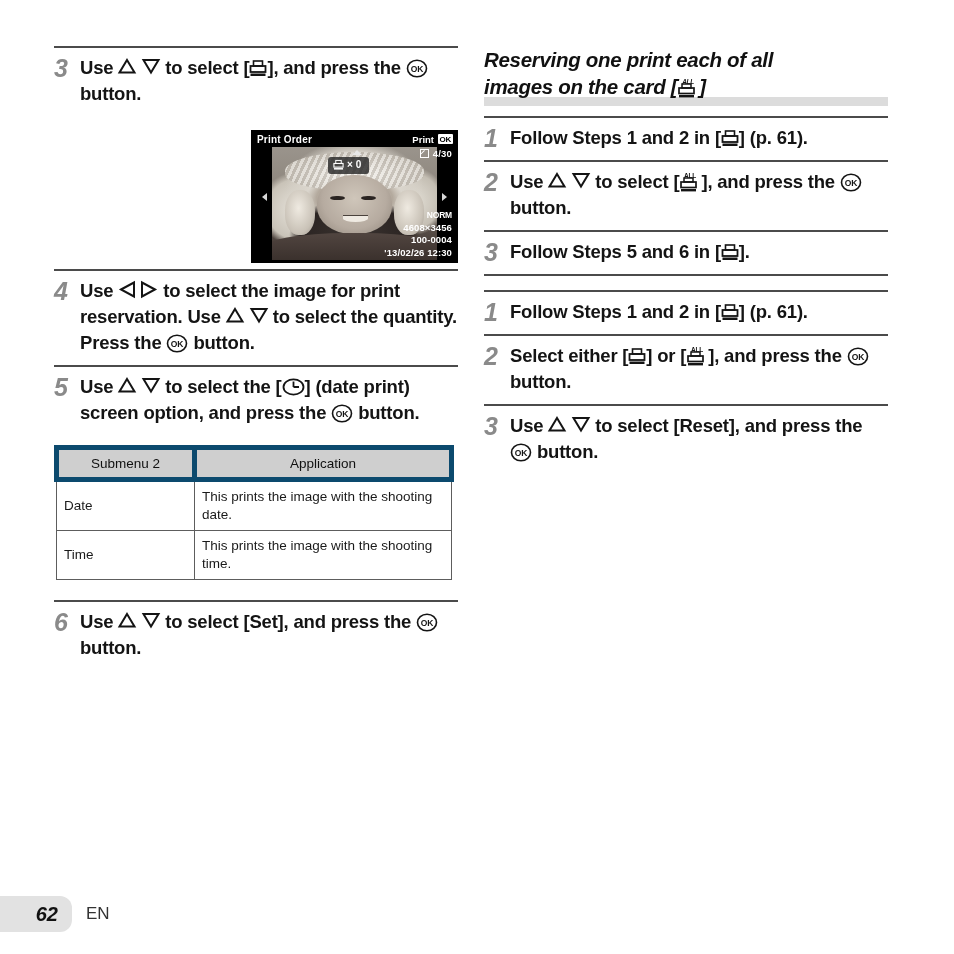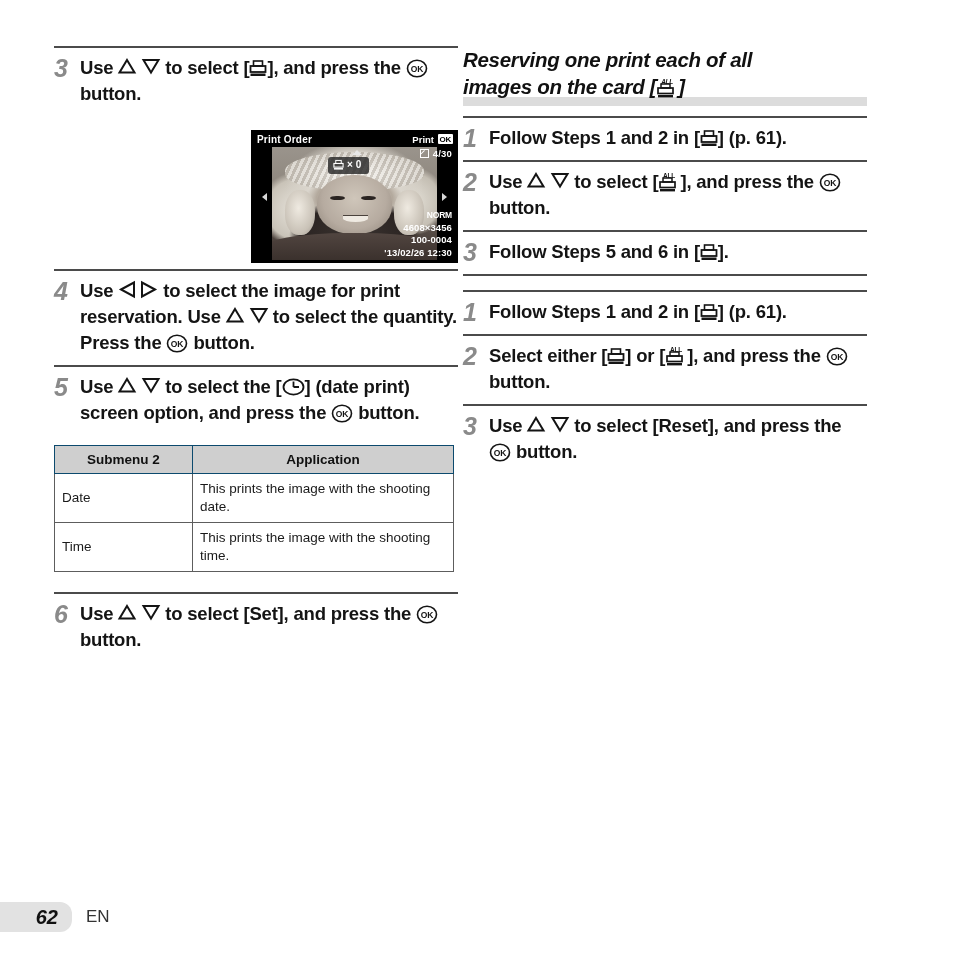--- a/index.html
+++ b/index.html
@@ -10,21 +10,21 @@
     font-family:"Liberation Sans", sans-serif;
     color:#1a1a1a;
     position:relative;
     overflow:hidden;
   }
   .page { position:absolute; inset:0; }
 
   
   .col { position:absolute; top:46px; width:404px; }
   .col-left  { left:54px; }
-  .col-right { left:463px; }
+  .col-right { left:484px; }
 
   
   .rule { border-top:2px solid #4b4b4b; width:100%; }
 
   .step {
     display:flex;
     align-items:flex-start;
     padding:7px 0 9px 0;
   }
   .step-num {
@@ -224,23 +224,23 @@
   
   table.t {
     width:400px;
     border-collapse:collapse;
     margin-top:10px;
     margin-bottom:0;
   }
   table.t th {
     background:#cfcfcf;
     font-size:13.5px;
-    font-weight:bold;
+    font-weight:normal;
     padding:6px 4px 6px 4px;
-    border:1px solid #0c4a6e;
+    border:5px solid #0c4a6e;
     color:#111;
   }
   table.t td {
     font-size:13.5px;
     padding:6px 6px 6px 7px;
     border:1px solid #5d5d5d;
     line-height:18px;
     color:#1a1a1a;
     vertical-align:middle;
   }
@@ -250,21 +250,21 @@
   .after-table-rule { border-top:2px solid #4b4b4b; width:100%; margin-top:20px; }
 
   
   .footer {
     position:absolute; left:0; bottom:22px;
     display:flex; align-items:center;
   }
   .pagetab {
     background:#e2e2e2;
     border-radius:0 12px 12px 0;
-    height:30px;
+    height:36px;
     min-width:72px;
     display:flex; align-items:center; justify-content:flex-end;
     padding:0 14px 0 10px;
   }
   .pagenum {
     font-style:italic; font-weight:bold;
     font-size:20px; color:#111;
   }
   .langcode {
     font-size:17px; color:#333;

